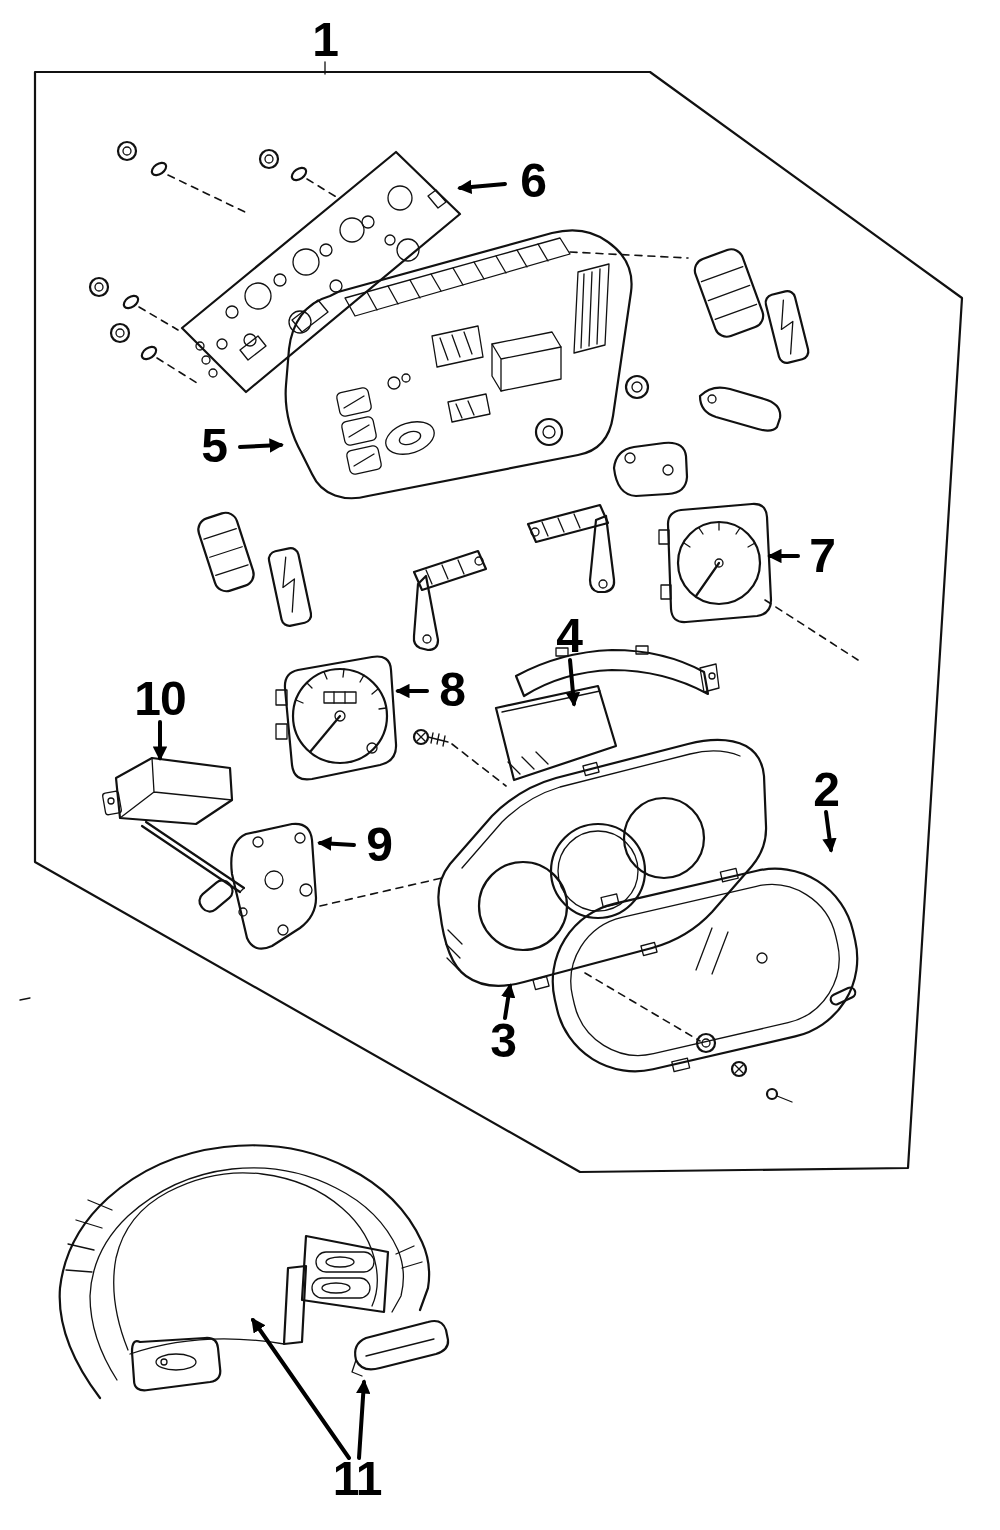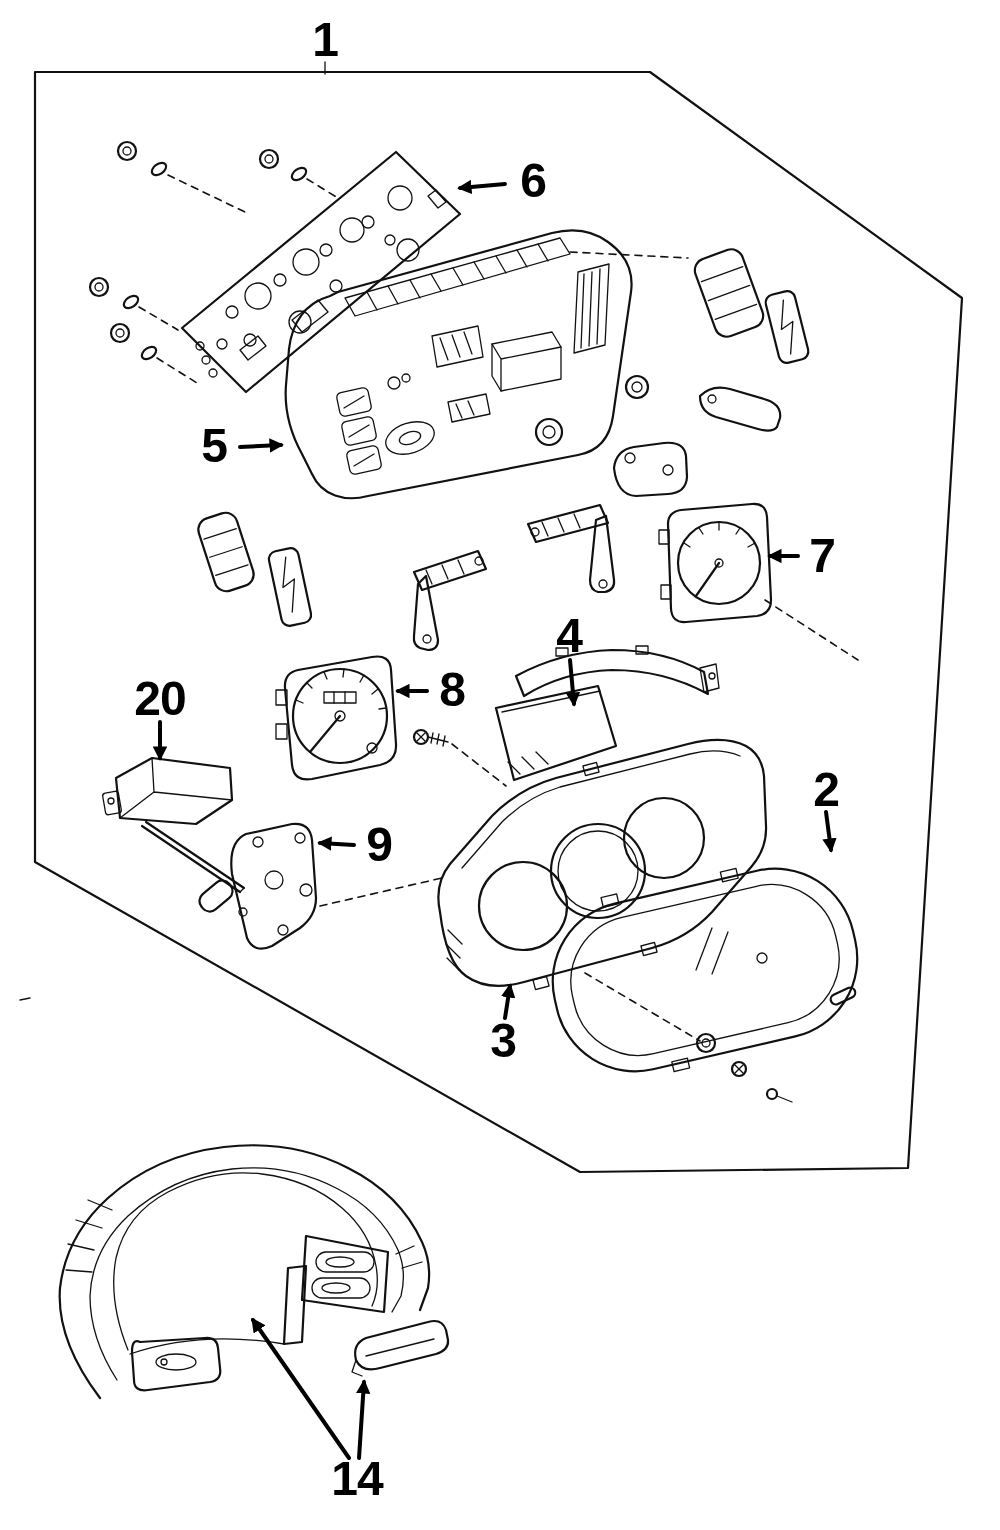--- a/index.html
+++ b/index.html
@@ -358,15 +358,15 @@
 
   <div class="lbl" style="left:325px;top:40px">1</div>
   <div class="lbl" style="left:826px;top:790px">2</div>
   <div class="lbl" style="left:503px;top:1041px">3</div>
   <div class="lbl" style="left:569px;top:636px">4</div>
   <div class="lbl" style="left:214px;top:446px">5</div>
   <div class="lbl" style="left:533px;top:181px">6</div>
   <div class="lbl" style="left:822px;top:556px">7</div>
   <div class="lbl" style="left:452px;top:690px">8</div>
   <div class="lbl" style="left:379px;top:845px">9</div>
-  <div class="lbl" style="left:160px;top:699px">20</div>
-  <div class="lbl" style="left:357px;top:1479px">14</div>
+  <div class="lbl" style="left:160px;top:699px">10</div>
+  <div class="lbl" style="left:357px;top:1479px">11</div>
 </div>
 
 </body></html>

